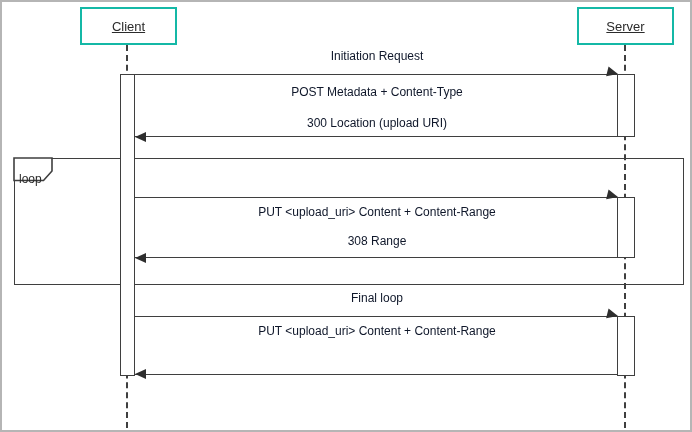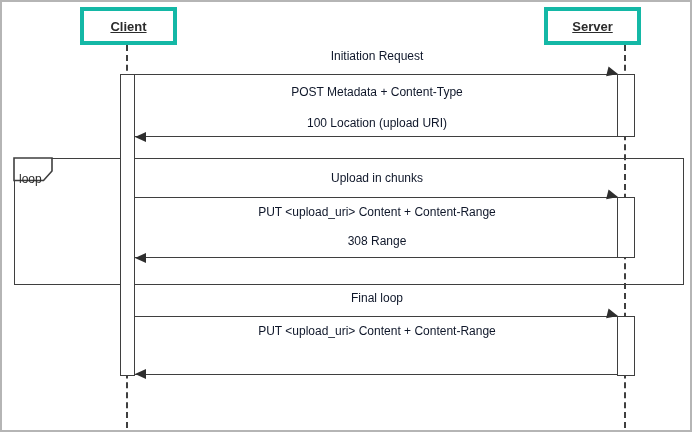--- a/index.html
+++ b/index.html
@@ -4,22 +4,22 @@
 <style>
   html,body{margin:0;padding:0;background:#e8e8e8;}
   .stage{
     position:relative;width:692px;height:432px;background:#ffffff;
     border:2px solid #b5b5b5;box-sizing:border-box;overflow:hidden;
     font-family:"Liberation Sans", sans-serif;color:#303030;
   }
   
   .actor-box{
     position:absolute;top:5px;width:97px;height:38px;background:#fff;
-    border:4px solid #14b8a6;box-sizing:border-box;z-index:5;
-    display:flex;align-items:center;justify-content:center;font-weight:bold;
+    border:2px solid #14b8a6;box-sizing:border-box;z-index:5;
+    display:flex;align-items:center;justify-content:center;
   }
   .actor-label{font-size:13px;text-decoration:underline;color:#2b2b2b;}
   
   .lifeline{
     position:absolute;top:43px;height:383px;width:0;
     border-left:2px dashed #3f3f3f;z-index:1;
   }
   
   .loop-frame{
     position:absolute;left:12px;top:156px;width:670px;height:127px;
@@ -60,21 +60,21 @@
   }
 </style>
 </head>
 <body>
 
 <div class="stage">
 
   <div class="actor-box" style="left:78px;">
     <span class="actor-label">Client</span>
   </div>
-  <div class="actor-box" style="left:542px;">
+  <div class="actor-box" style="left:575px;">
     <span class="actor-label">Server</span>
   </div>
 
   <div class="lifeline" style="left:124px;"></div>
   <div class="lifeline" style="left:622px;"></div>
 
   <div class="loop-frame"></div>
   <svg class="loop-tab" width="42" height="26">
     <path d="M1,1 H39 V14 L30.5,23.5 H1 Z" fill="#ffffff" stroke="#3f3f3f" stroke-width="1.6"></path>
   </svg>
@@ -82,25 +82,24 @@
 
   <div class="activation act-client"></div>
   <div class="activation act-server act-s1"></div>
   <div class="activation act-server act-s2"></div>
   <div class="activation act-server act-s3"></div>
 
   <div class="msg-label" style="top:47px;">Initiation Request</div>
   <div class="msg-line" style="left:133px;top:71.5px;width:484px;"></div>
   <div class="arrow arrow-right" style="left:605px;top:67px;"></div>
   <div class="msg-label" style="top:83px;">POST Metadata + Content-Type</div>
-  <div class="msg-label" style="top:114px;">100 Location (upload URI)</div>
+  <div class="msg-label" style="top:114px;">300 Location (upload URI)</div>
   <div class="msg-line" style="left:133px;top:134px;width:482px;"></div>
   <div class="arrow arrow-left" style="left:133px;top:129.5px;"></div>
 
-  <div class="msg-label" style="top:169px;">Upload in chunks</div>
   <div class="msg-line" style="left:133px;top:194.5px;width:484px;"></div>
   <div class="arrow arrow-right" style="left:605px;top:190px;"></div>
   <div class="msg-label" style="top:203px;">PUT &lt;upload_uri&gt; Content + Content-Range</div>
   <div class="msg-label" style="top:232px;">308 Range</div>
   <div class="msg-line" style="left:133px;top:255px;width:482px;"></div>
   <div class="arrow arrow-left" style="left:133px;top:250.5px;"></div>
 
   <div class="msg-label" style="top:289px;">Final loop</div>
   <div class="msg-line" style="left:133px;top:313.5px;width:484px;"></div>
   <div class="arrow arrow-right" style="left:605px;top:309px;"></div>

